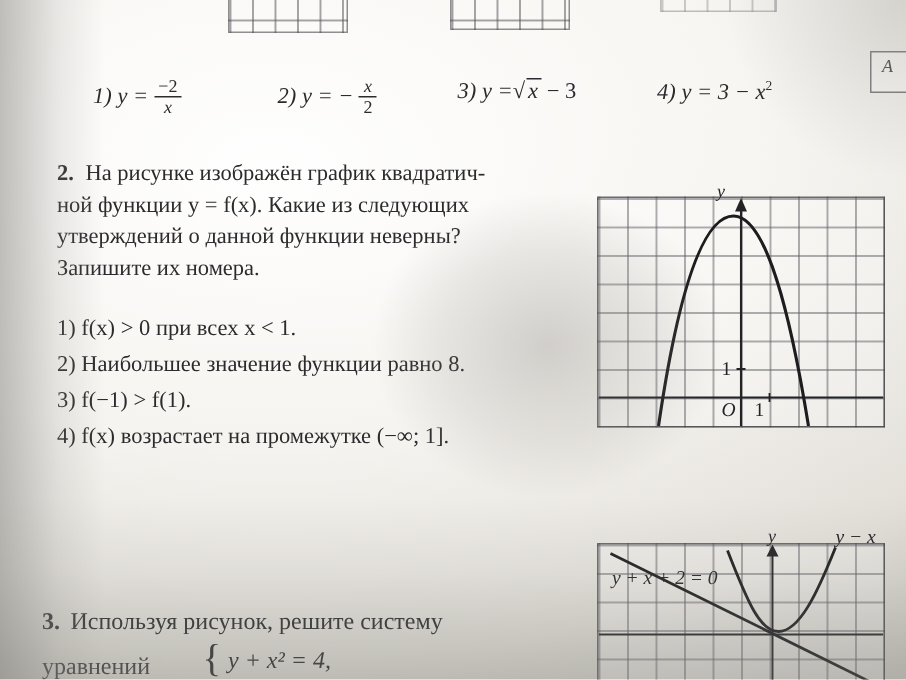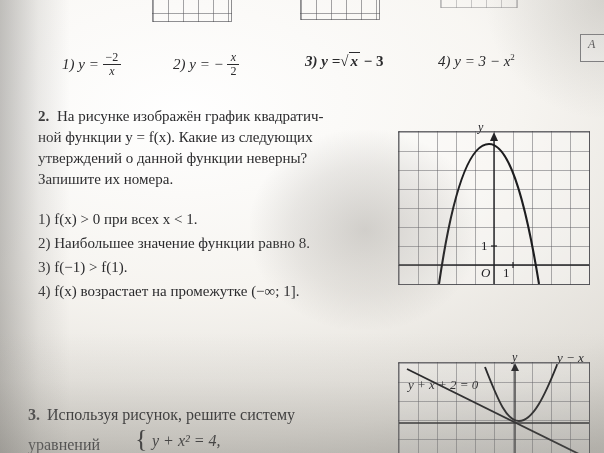--- a/index.html
+++ b/index.html
@@ -128,30 +128,30 @@
 
   <div class="txt" style="left:62px; top:52px; font-size:15px;">
     <span class="ital">1)</span>
     <span class="ital">y =</span>
     <span class="frac">
       <span class="num">−2</span>
       <span class="den ital">x</span>
     </span>
   </div>
 
-  <div class="txt" style="left:173px; top:52px; font-size:15px;">
+  <div class="txt" style="left:185px; top:52px; font-size:15px;">
     <span class="ital">2)</span>
     <span class="ital">y = −</span>
     <span class="frac">
       <span class="num ital">x</span>
       <span class="den">2</span>
     </span>
   </div>
 
-  <div class="txt" style="left:305px; top:52px; font-size:15px;font-weight:bold;">
+  <div class="txt" style="left:305px; top:52px; font-size:15px;">
     <span class="ital">3)</span>
     <span class="ital">y =</span><span class="radical">√</span><span class="sqrt ital">x</span>
     <span>− 3</span>
   </div>
 
   <div class="txt" style="left:438px; top:52px; font-size:15px;">
     <span class="ital">4)</span>
     <span class="ital">y = 3 − x</span><sup>2</sup>
   </div>
 

